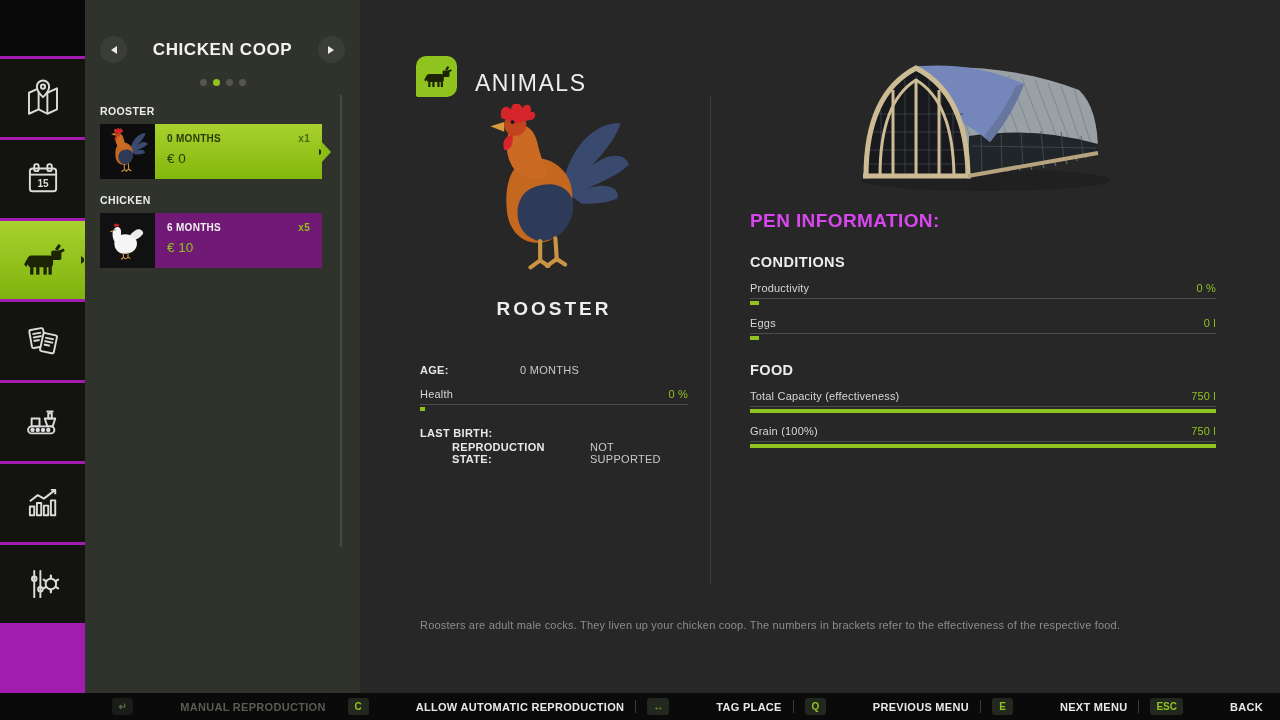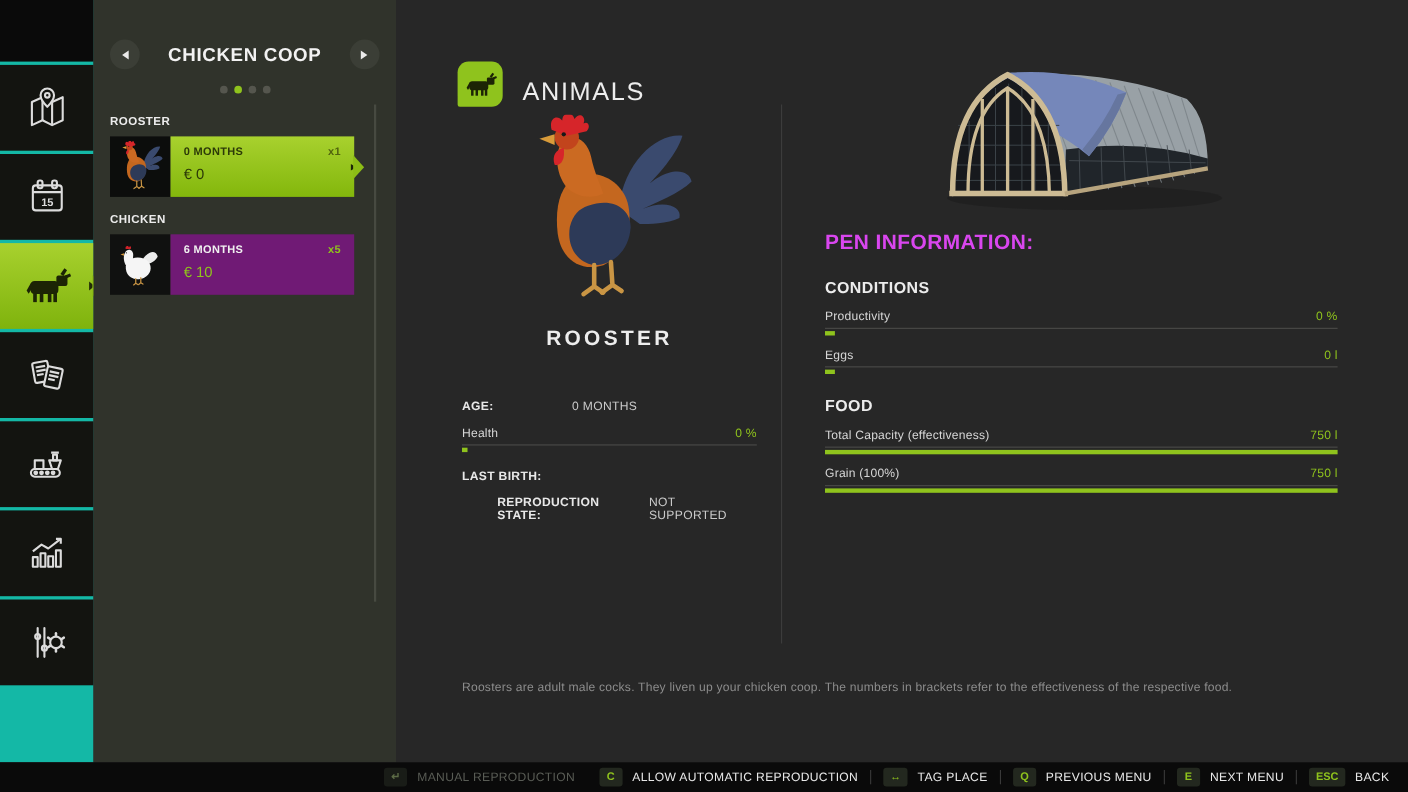--- a/index.html
+++ b/index.html
@@ -1,20 +1,20 @@
 <!DOCTYPE html>
 <html><head>
 <meta charset="utf-8">
 <style>
   html,body{margin:0;padding:0;background:#000;}
   .stage{position:relative;width:1280px;height:720px;overflow:hidden;
          font-family:"Liberation Sans",sans-serif;background:#272727;}
 
   
-  .sidebar{position:absolute;left:0;top:0;width:85px;height:693px;background:#14b8a6;}
+  .sidebar{position:absolute;left:0;top:0;width:85px;height:693px;background:#a21caf;}
   .side-spacer{height:56px;background:#0a0a0a;}
   .side-cell{height:78px;margin-top:3px;background:#131410;display:flex;align-items:center;
              justify-content:center;position:relative;cursor:pointer;}
   .side-cell svg{stroke:#dcdcdc;}
   .side-cell.selected{background:linear-gradient(180deg,#a8d12e,#7fb30d);color:#1c2405;}
   .side-cell.selected::after{content:"";position:absolute;right:-9px;top:50%;transform:translateY(-50%);
              border:10px solid transparent;border-left:10px solid #86ba12;border-right:0;}
   .side-cell.selected .mini-tip{position:absolute;right:-1px;top:50%;transform:translateY(-50%);
              width:0;height:0;border:4px solid transparent;border-left:5px solid #222b07;border-right:0;}
 
@@ -58,42 +58,42 @@
   .app-icon{width:41px;height:41px;border-radius:10px 10px 10px 2px;background:#8fc31d;color:#1c2405;
             display:flex;align-items:center;justify-content:center;}
   .animals-title{font-size:23px;font-weight:500;color:#ededed;letter-spacing:1.5px;margin:0;}
 
   .center-col{position:absolute;left:60px;top:104px;width:268px;}
   .animal-figure{height:180px;display:flex;justify-content:center;}
   .animal-name{margin-top:14px;text-align:center;font-size:19px;font-weight:600;letter-spacing:3px;color:#ededed;}
   .kv-row{display:flex;font-size:11px;letter-spacing:.3px;align-items:baseline;}
   .kv-label{font-weight:bold;color:#e8e8e8;min-width:66px;margin-right:2px;}
   .kv-value{color:#c9c9c9;}
-  .kv-age{margin-top:44px;gap:32px;} .kv-birth{margin-top:16px;} .kv-repro{margin-top:12px;padding-left:32px;}
+  .kv-age{margin-top:44px;gap:32px;} .kv-birth{margin-top:16px;} .kv-repro{margin-top:2px;padding-left:32px;}
 
   .stat-row{margin-top:12px;}
   .stat-head{display:flex;justify-content:space-between;font-size:11px;color:#d6d6d6;margin-bottom:4px;letter-spacing:.2px;text-align:right;}
   .stat-value{color:#8fc31d;}
   .stat-track{border-top:1px solid #4b4b49;padding-top:2px;}
   .stat-fill{height:4px;background:#8fc31d;}
 
   .divider-v{position:absolute;left:350px;top:95px;width:1px;height:490px;background:#3c3c3c;}
 
   .right-col{position:absolute;left:390px;top:0;width:466px;}
   .coop-figure{margin:50px 0 0 86px;width:300px;height:160px;}
   .pen-title{margin:0 0 0;font-size:19px;font-weight:bold;color:#d946ef;letter-spacing:.4px;}
   .sec-title{margin:22px 0 0;font-size:14.5px;font-weight:bold;color:#ececec;letter-spacing:.4px;}
 
   .description{position:absolute;left:60px;top:608px;width:840px;font-size:11px;color:#8c8c8c;letter-spacing:.2px;}
 
   
   .bottom-bar{position:absolute;left:0;bottom:0;width:1280px;height:27px;background:#0a0a0a;display:flex;
               align-items:center;justify-content:flex-end;padding-right:6px;box-sizing:border-box;}
   .kb-item{display:flex;align-items:center;gap:9px;padding:0 11px;cursor:pointer;}
-  .kb-label{font-size:11px;font-weight:normal;color:#e8e8e8;letter-spacing:.3px;white-space:nowrap;}
+  .kb-label{font-size:11px;font-weight:bold;color:#e8e8e8;letter-spacing:.3px;white-space:nowrap;margin-left:38px;}
   .key{background:#23281f;color:#8fc31d;border-radius:3px;padding:2px 6px;font-size:10px;font-weight:bold;
        min-width:9px;text-align:center;line-height:13px;}
   .kb-item.disabled .kb-label{color:#595c55;}
   .kb-item.disabled .key{color:#5c6b46;background:#191c17;}
   .kb-sep{width:1px;height:13px;background:#393939;}
   .hidden-defs{position:absolute;width:0;height:0;overflow:hidden;}
 </style>
 </head>
 <body>
 

